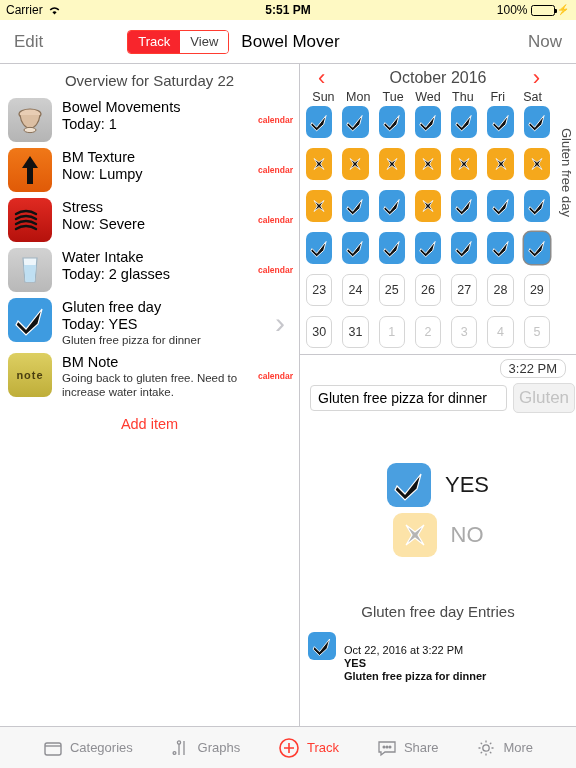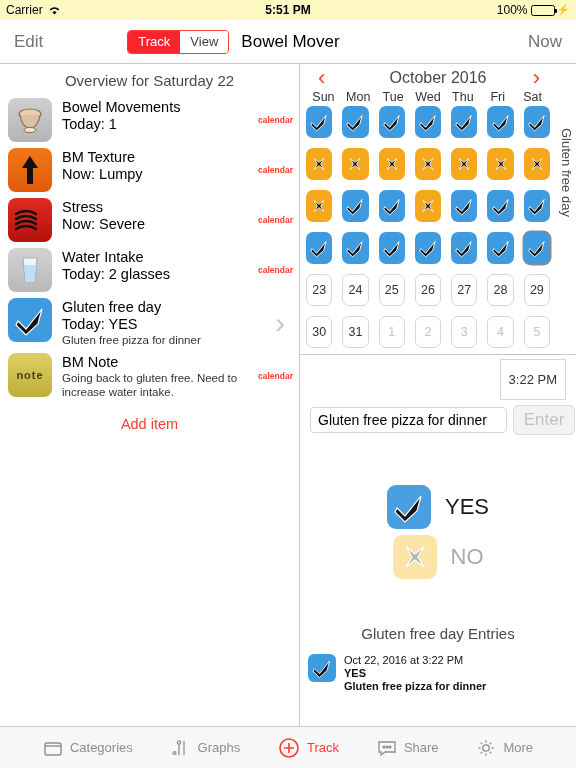--- a/index.html
+++ b/index.html
@@ -95,22 +95,22 @@
   .cell.num.dim { color:#c4c4c4; }
   .cell.sel { box-shadow:0 0 0 1.5px #8a8a8a; }
   .vlabel {
     position:absolute; right:2px; top:64px; width:18px;
     writing-mode:vertical-rl; font-size:13px; color:#4a4a4a; white-space:nowrap;
   }
 
   
   .time-row { display:flex; justify-content:flex-end; padding:4px 10px 2px; }
   .time-pill {
-    border:1px solid #d6d6d6; border-radius:0; background:#fff;
-    font-size:13px; color:#333; padding:12px 8px; cursor:pointer;
+    border:1px solid #d6d6d6; border-radius:8px; background:#fff;
+    font-size:13px; color:#333; padding:1px 8px; cursor:pointer;
   }
   .entry-row { display:flex; align-items:center; gap:6px; padding:3px 10px 8px 10px; }
   .entry-input {
     flex:1; height:26px; border:1px solid #d6d6d6; border-radius:4px;
     font-size:14px; color:#000; padding:0 7px; font-family:inherit; background:#fff;
   }
   .enter-btn {
     height:30px; min-width:62px; border:1px solid #dcdcdc; border-radius:5px;
     background:#f2f2f2; color:#c2c2c2; font-size:17px; font-family:inherit; cursor:pointer;
   }
@@ -120,21 +120,21 @@
   .toggle { display:flex; align-items:center; gap:14px; }
   .tg-box { width:44px; height:44px; border-radius:9px; flex:0 0 44px; }
   .tg-box.yes { background:#4a9fe0; }
   .tg-box.no  { background:#fce3a8; }
   .tg-lbl { font-size:22px; }
   .tg-lbl.on  { color:#1a1a1a; }
   .tg-lbl.off { color:#aaaaaa; }
   .entries-title { font-size:15px; color:#4a4a4a; margin-top:46px; }
   .entry-item { display:flex; gap:8px; align-self:flex-start; margin-left:8px; margin-top:12px; }
   .entry-ico { width:28px; height:28px; flex:0 0 28px; border-radius:6px; background:#3e9be0; }
-  .entry-lines .e1 { font-size:11px; color:#111; line-height:13px; }
+  .entry-lines .e1 { font-size:11px; color:#111; line-height:13px;margin-top:12px; }
   .entry-lines .e2 { font-size:11px; color:#111; font-weight:bold; line-height:13px; }
   .entry-lines .e3 { font-size:11px; color:#111; font-weight:bold; line-height:13px; }
 
   
   .tabbar {
     height:42px; flex:0 0 42px; border-top:1px solid #c8c7cc; background:#f7f7f7;
     display:flex; align-items:center; justify-content:space-around; padding:0 24px;
   }
   .tab { display:flex; align-items:center; gap:7px; cursor:pointer; color:#8e8e93; font-size:13px; }
   .tab.active { color:#ff3b30; }
@@ -437,21 +437,21 @@
             <div class="cell num dim">5</div>
           </div>
         <div class="vlabel">Gluten free day</div>
       </div>
 
       <div class="time-row">
         <div class="time-pill">3:22 PM</div>
       </div>
       <div class="entry-row">
         <input class="entry-input" value="Gluten free pizza for dinner" style="">
-        <button class="enter-btn">Enter</button>
+        <button class="enter-btn">Gluten</button>
       </div>
 
       <div class="detail">
         <div class="toggle">
           <div class="tg-box yes">
             <svg width="44" height="44" viewBox="0 0 44 44">
                 <path d="M10 23 L18 31 L34 11 L30 26 L18 37 L8 27 Z" fill="#111" stroke="#fff" stroke-width="1.2"></path>
               </svg>
           </div>
           <div class="tg-lbl on">YES</div>

